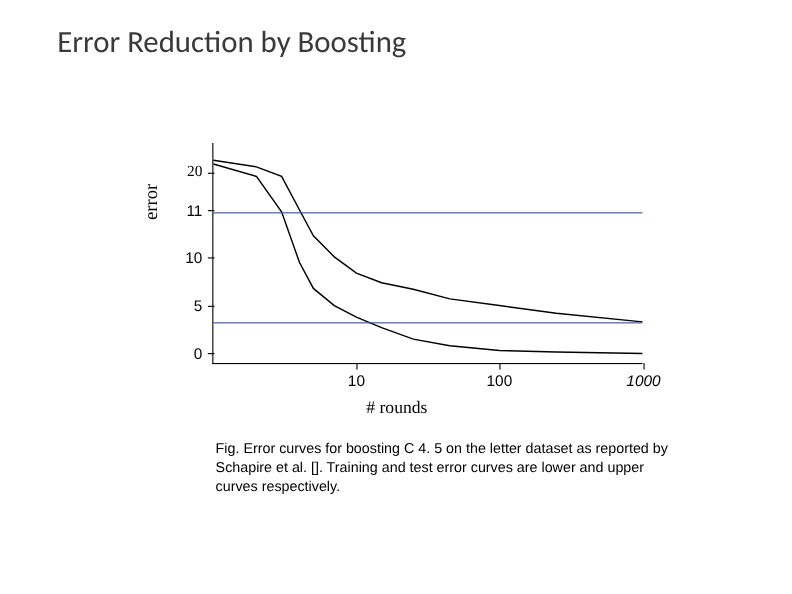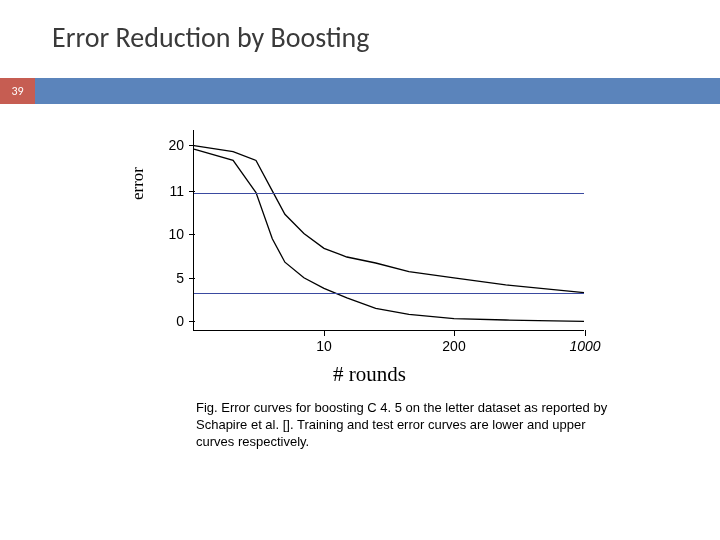--- a/index.html
+++ b/index.html
@@ -116,21 +116,21 @@
     top: 70px;
     transform: rotate(-90deg);
     transform-origin: left top;
     font-size: 17px;
     font-family: "Times New Roman", serif;
   }
   .xlabel {
     position: absolute;
     left: 200px;
     top: 232px;
-    font-size: 21px;
+    font-size: 16px;
     font-family: "Times New Roman", serif;
   }
   svg.curves {
     position: absolute;
     inset: 0;
     width: 100%;
     height: 100%;
     overflow: visible;
   }
   .caption {
@@ -145,39 +145,36 @@
     margin-left: 33px;
   }
 </style>
 </head>
 <body>
 
 <div class="slide">
 
   <div class="title">Error Reduction by Boosting</div>
 
-  <div class="band">
-    <span class="band-badge">39</span><span class="band-bar"></span>
-  </div>
 
   <div class="chart-wrap">
     <div class="ylabel">error</div>
     <div class="xlabel"># rounds</div>
     <div class="plot" id="plot">
       <svg class="curves" id="curves" viewBox="0 0 390 200">
           <path d="M0.0 15.7 L39.1 21.7 L62.0 30.4 L78.3 60.9 L90.9 84.3 L109.9 103.5 L130.0 118.3 L152.9 127.0 L181.7 133.0 L214.9 141.7 L260.0 147.8 L311.7 154.8 L390.0 162.6 " fill="none" stroke="#000" stroke-width="1.3"></path>
           <path d="M0.0 19.1 L39.1 30.4 L62.0 62.6 L78.3 108.7 L90.9 132.2 L109.9 147.8 L130.0 158.3 L152.9 167.8 L181.7 178.3 L214.9 184.3 L260.0 188.7 L311.7 190.0 L390.0 191.3 " fill="none" stroke="#000" stroke-width="1.3"></path>
         </svg>
     <div class="ytick" style="top: 191.304px;">0</div>
         <div class="ytick" style="top: 147.826px;">5</div>
         <div class="ytick" style="top: 104.348px;">10</div>
         <div class="ytick" style="top: 60.8696px;">11</div>
-        <div class="ytick" style="top: 15px;">20</div>
+        <div class="ytick" style="top: 27px; font-family: Liberation Serif, serif;">20</div>
         <div class="xtick" style="left: 130px;">10</div>
-        <div class="xtick" style="left: 260px;">200</div>
+        <div class="xtick" style="left: 260px;">100</div>
         <div class="xtick" style="left: 391px; font-style: italic;">1000</div>
         <div class="hline" style="top: 63.4783px; border-top-color: rgb(58, 74, 160);"></div>
         <div class="hline" style="top: 163.478px; border-top-color: rgb(58, 74, 160);"></div>
       </div>
   </div>
 
   <div class="caption">Fig. Error curves for boosting C 4. 5 on the letter dataset as reported by Schapire et al. []. Training and test error curves are lower and upper curves respectively.</div>
 
 </div>
 

